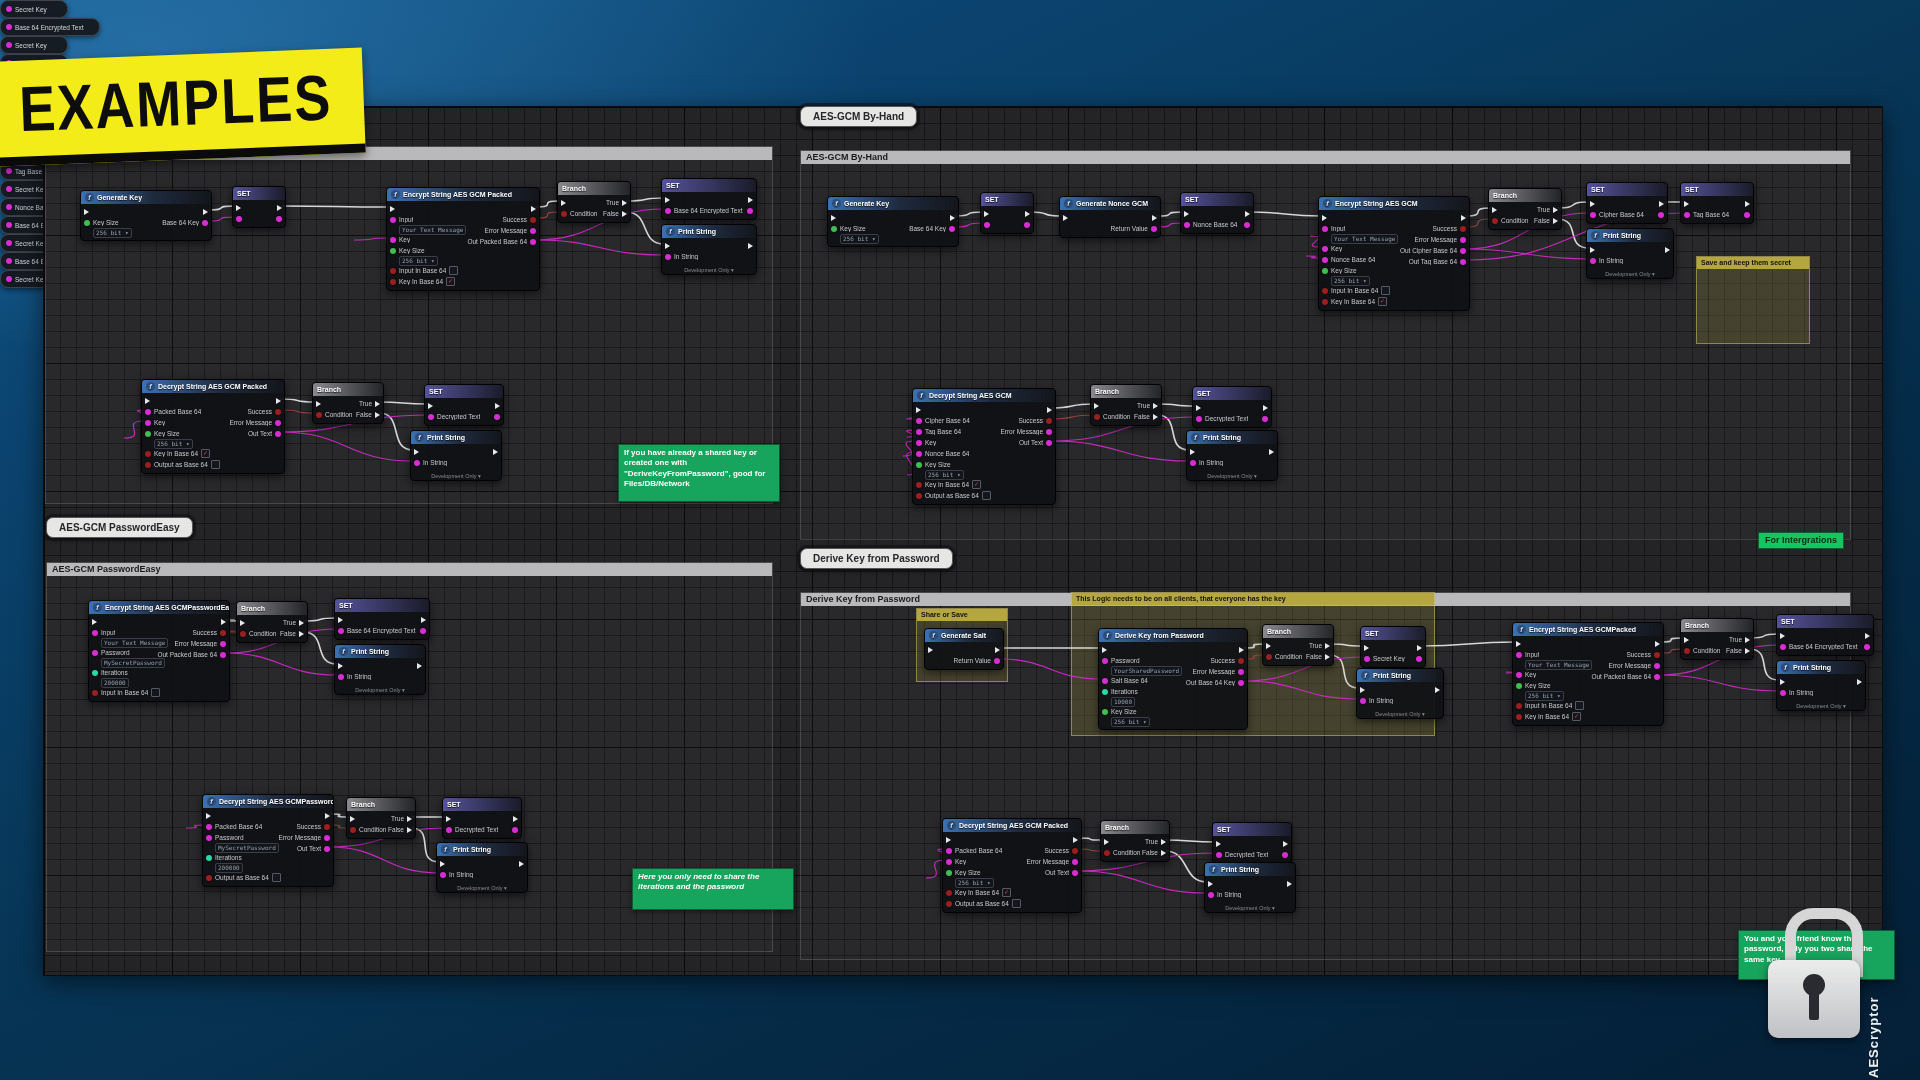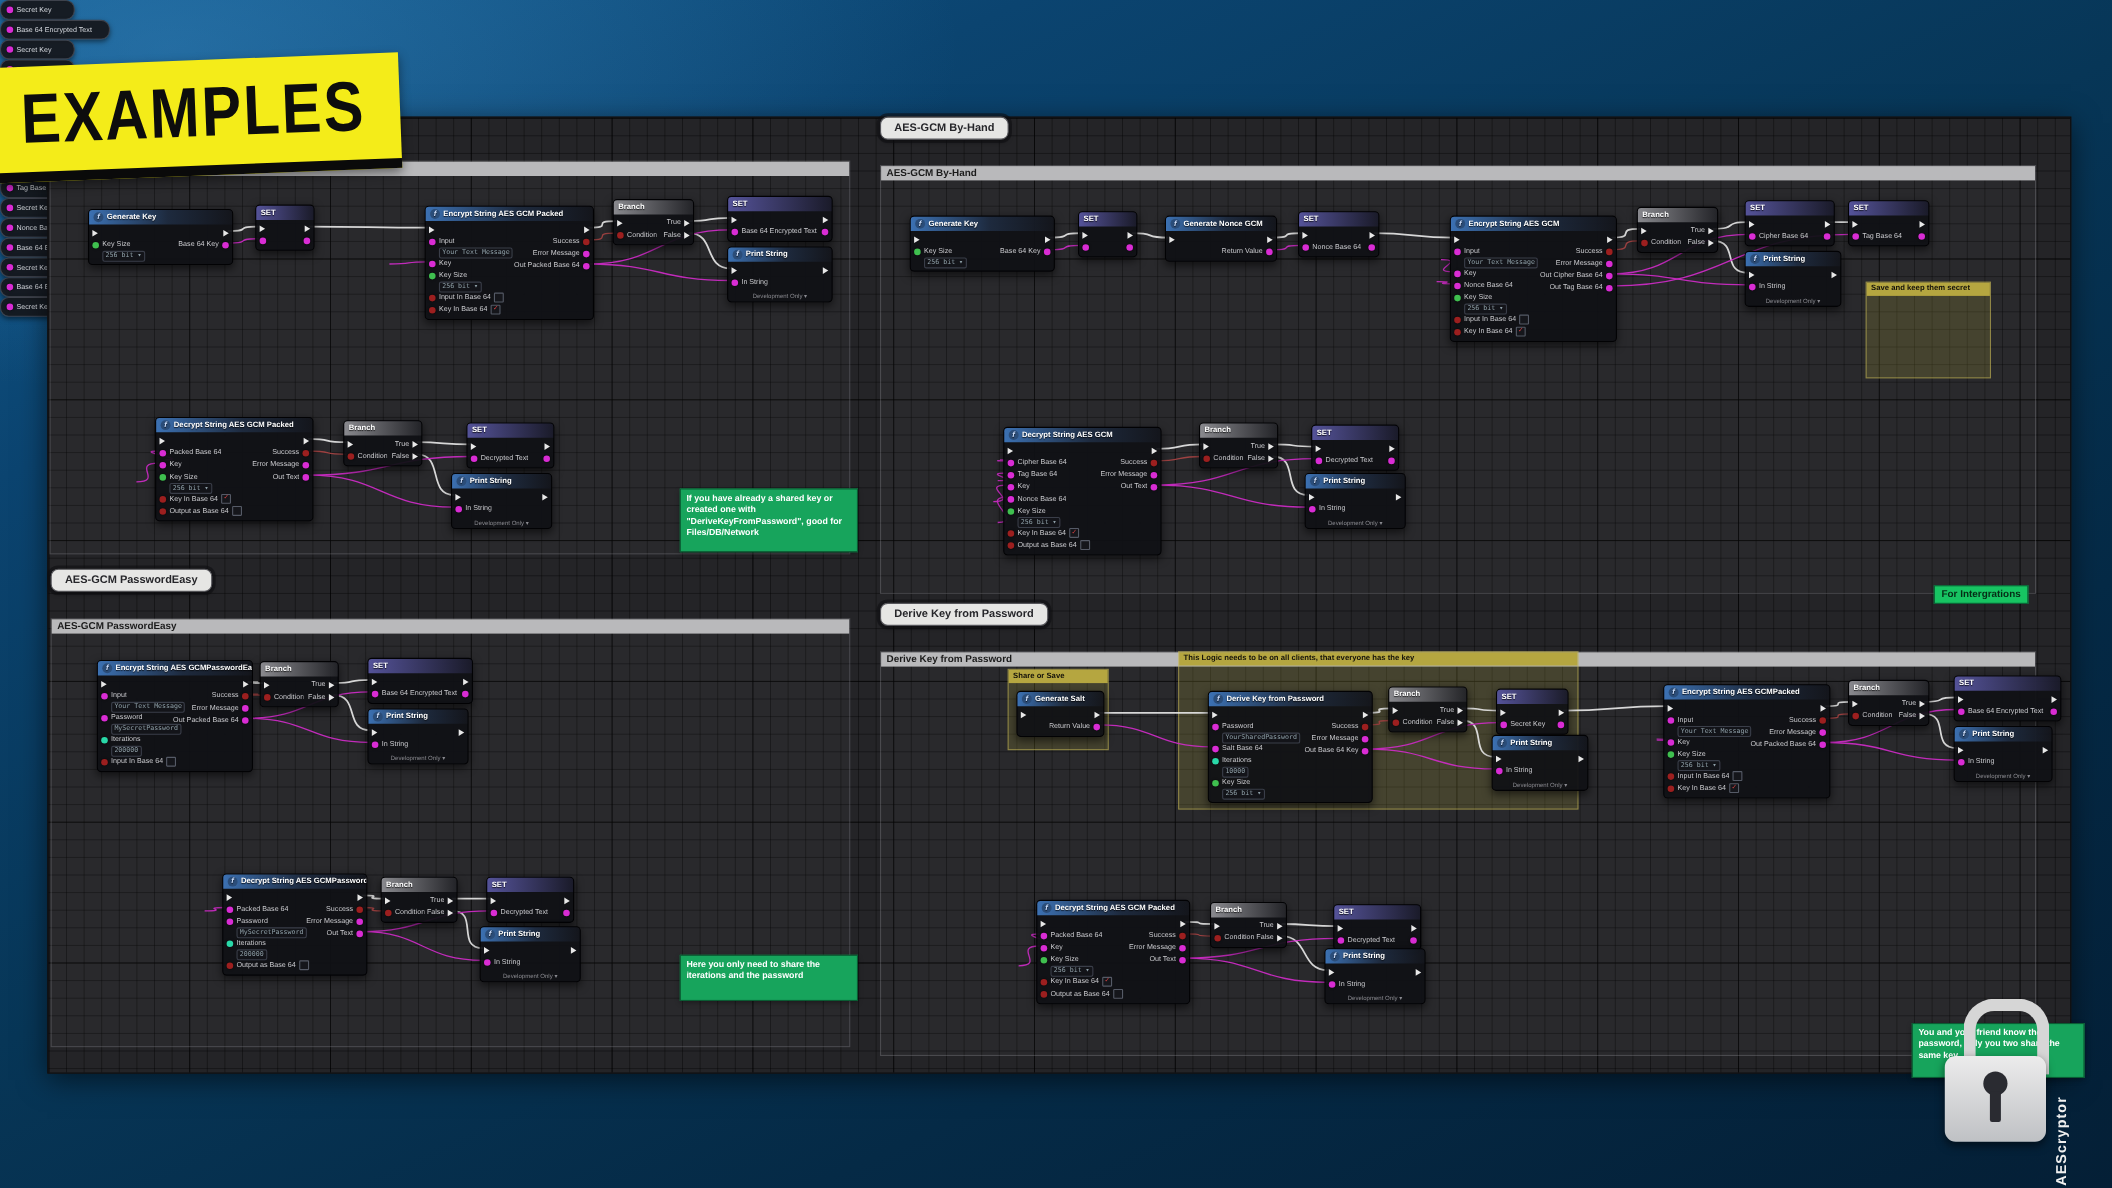--- a/index.html
+++ b/index.html
@@ -94,21 +94,21 @@
       <div class="ycomment" style="left: 1696px; top: 256px; width: 112px; height: 86px;">
         <div class="ybar">Save and keep them secret</div>
       </div>
       <div class="ycomment" style="left: 916px; top: 608px; width: 90px; height: 72px;">
         <div class="ybar">Share or Save</div>
       </div>
       <div class="ycomment" style="left: 1071px; top: 592px; width: 362px; height: 142px;">
         <div class="ybar">This Logic needs to be on all clients, that everyone has the key</div>
       </div>
       <div class="note" style="left: 618px; top: 444px; width: 150px; height: 50px;">If you have already a shared key or created one with "DeriveKeyFromPassword", good for Files/DB/Network</div>
-      <div class="note" style="left: 618px; top: 868px; width: 150px; height: 34px;">Here you only need to share the iterations and the password</div>
+      <div class="note" style="left: 632px; top: 868px; width: 150px; height: 34px; font-style: italic;">Here you only need to share the iterations and the password</div>
       <div class="note" style="left: 1738px; top: 930px; width: 145px; height: 42px;">You and your friend know the password, only you two share the same key</div>
       <div class="tag" style="left: 1758px; top: 532px;">For Intergrations</div>
     </div>
   <svg id="wires">
       <path d="M207 210 C232 210, 210 206, 235 206" fill="none" stroke="#e6e6e6" stroke-width="1.6" opacity="0.92"></path>
       <path d="M281 206 C335 206, 335 207, 389 207" fill="none" stroke="#e6e6e6" stroke-width="1.6" opacity="0.92"></path>
       <path d="M535 207 C560 207, 535 201, 560 201" fill="none" stroke="#e6e6e6" stroke-width="1.6" opacity="0.92"></path>
       <path d="M626 201 C651 201, 639 198, 664 198" fill="none" stroke="#e6e6e6" stroke-width="1.6" opacity="0.92"></path>
       <path d="M626 212 C651 212, 639 244, 664 244" fill="none" stroke="#e6e6e6" stroke-width="1.6" opacity="0.92"></path>
       <path d="M207 221 C232 221, 210 217, 235 217" fill="none" stroke="#cf2bc8" stroke-width="1.2" opacity="0.92"></path>

